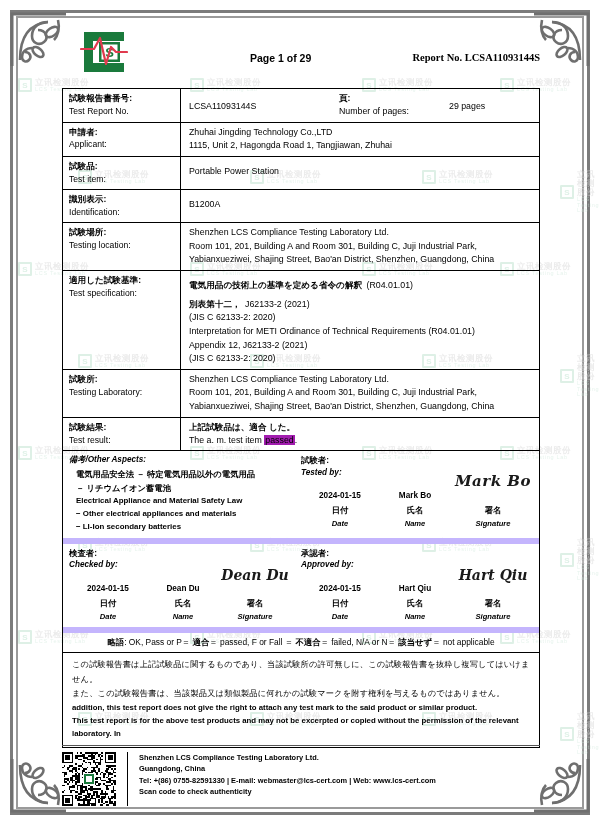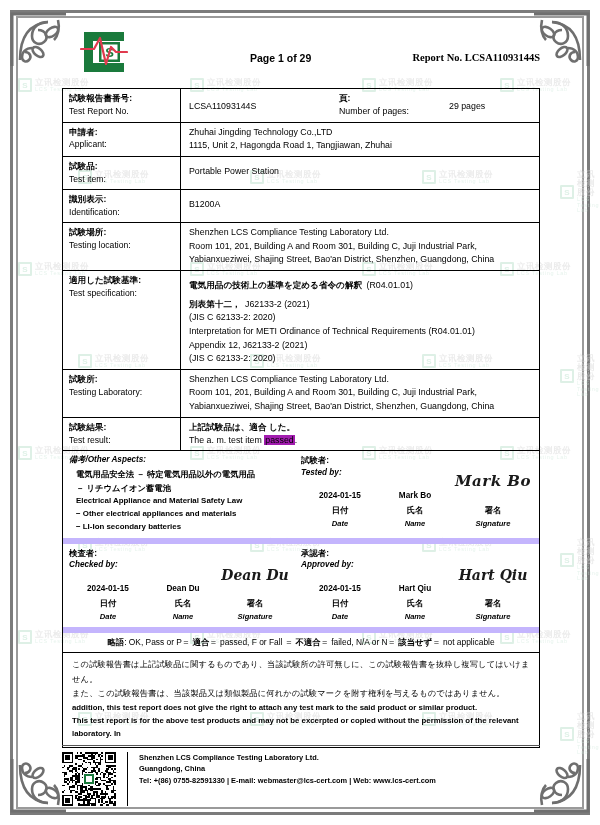--- a/index.html
+++ b/index.html
@@ -1153,16 +1153,17 @@
           <rect x="32" y="32" width="1" height="1" fill="#000"></rect>
           <rect x="13" y="13" width="7" height="7" fill="#fff"></rect>
           <rect x="14.2" y="14.2" width="4.6" height="4.6" fill="none" stroke="#1a7a3c" stroke-width="1.1"></rect>
         </svg>
     </div>
     <div class="fdiv"></div>
     <div class="fcontent">
       <div class="fline">Shenzhen LCS Compliance Testing Laboratory Ltd.</div>
       <div class="fline">Guangdong, China</div>
       <div class="fline">Tel: +(86) 0755-82591330 | E-mail: webmaster@lcs-cert.com | Web: www.lcs-cert.com</div>
+      <div class="fline">Scan code to check authenticity</div>
     </div>
   </div>
 
 </div>
 
 </body></html>

